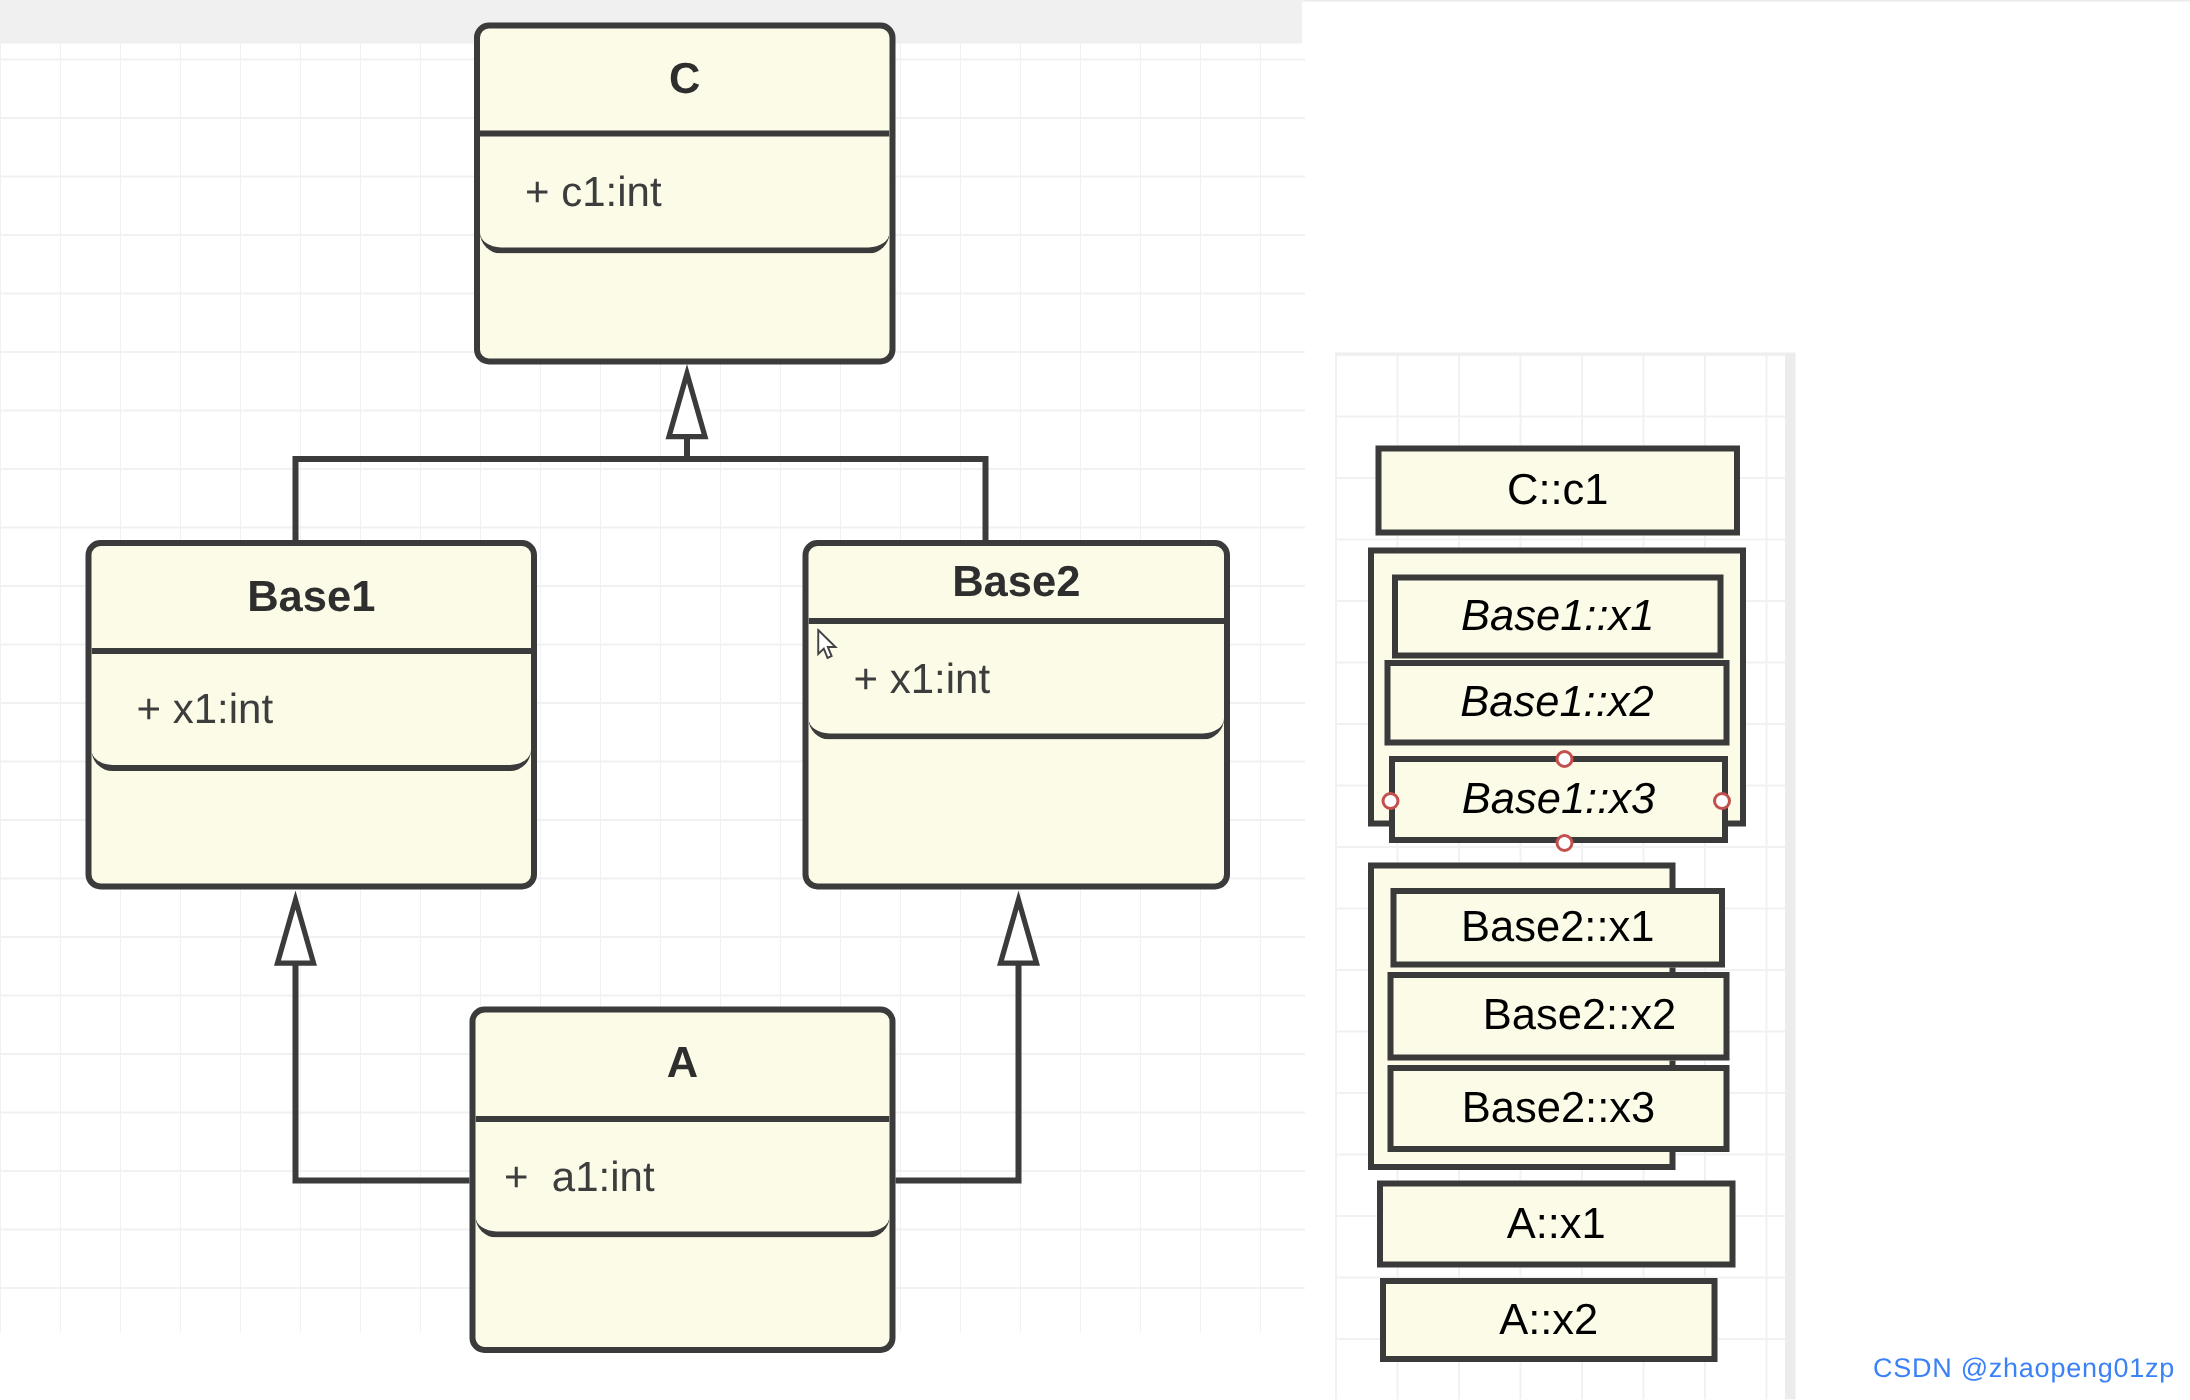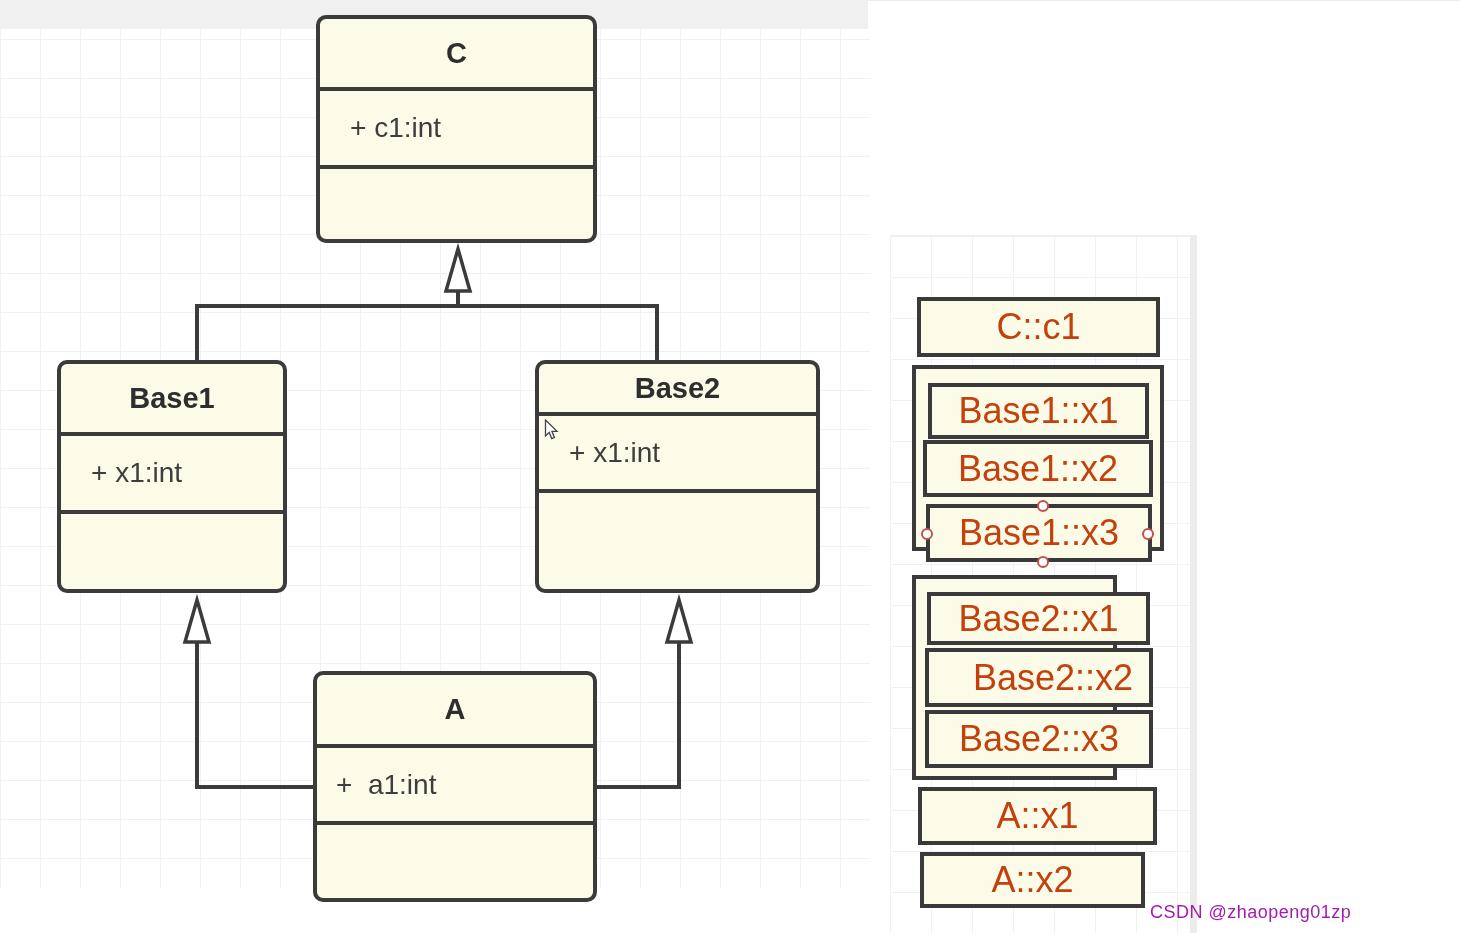--- a/index.html
+++ b/index.html
@@ -21,49 +21,49 @@
       linear-gradient(to right, #f1f1f4 1px, transparent 1px),
       linear-gradient(to bottom, #f1f1f4 1px, transparent 1px);
     background-size:41px 41px; }
   .right-strip { position:absolute; left:1190px; top:235px; width:7px; height:698px; background:#ececec; }
 
   
   .uml-class { position:absolute; background:#fbfbe8; border:4px solid #3b3b3b; border-radius:10px; overflow:hidden; }
   .uml-class .sec-title { display:flex; align-items:center; justify-content:center;
       font-weight:bold; font-size:29px; color:#2e2e2e; border-bottom:4px solid #3b3b3b; }
   .uml-class .sec-attr { display:flex; align-items:center; font-size:28px; color:#3d3d3d;
-      padding-left:30px; border-bottom:4px solid #3b3b3b; white-space:pre; }
+      padding-left:30px; border-bottom:4px solid #3b3b3b; white-space:pre;border-radius:14px; }
   .uml-class .sec-ops { flex:1; }
 
   #cls-c    { left:316px; top:15px;  width:281px; height:228px; }
   #cls-c .sec-title { height:72px; }  #cls-c .sec-attr { height:78px; }
-  #cls-base1{ left:57px;  top:360px; width:230px; height:233px; }
+  #cls-base1{ left:57px;  top:360px; width:301px; height:233px; }
   #cls-base1 .sec-title { height:72px; } #cls-base1 .sec-attr { height:78px; }
   #cls-base2{ left:535px; top:360px; width:285px; height:233px; }
   #cls-base2 .sec-title { height:52px; } #cls-base2 .sec-attr { height:77px; }
   #cls-a    { left:313px; top:671px; width:284px; height:231px; }
   #cls-a .sec-title { height:73px; } #cls-a .sec-attr { height:77px;padding-left:19px; }
 
   svg.connectors { position:absolute; left:0; top:0; width:870px; height:933px; }
   svg.connectors polyline { fill:none; stroke:#3b3b3b; stroke-width:4; }
   svg.connectors line { stroke:#3b3b3b; stroke-width:4; }
   svg.connectors polygon { fill:#ffffff; stroke:#3b3b3b; stroke-width:3.5; stroke-linejoin:miter; }
 
   
   .mem-box, .mem-group { position:absolute; background:#fbfbe8; border:4px solid #3a3a3a; }
-  .mem-box { display:flex; align-items:center; justify-content:center; font-size:36px; color:#c2410c;text-align:center; }
+  .mem-box { display:flex; align-items:center; justify-content:center; font-size:29px; color:#000000;text-align:center; }
   .mem-group .mem-box { position:absolute; }
 
   
   .handle { position:absolute; width:12px; height:12px; border-radius:50%;
       background:#ffffff; border:2px solid #c4504e; }
 
   
-  .watermark { position:absolute; left:1150px; top:902px; width:300px; text-align:left;
-      font-size:18px; color:#a21caf; letter-spacing:0.5px; }
+  .watermark { position:absolute; left:1150px; top:902px; width:300px; text-align:right;
+      font-size:18px; color:#3b82f6; letter-spacing:0.5px; }
   .cursor { position:absolute; left:544px; top:419px; }
 </style>
 </head>
 <body>
 
 <div class="screen">
 
   <div class="topline"></div>
   <div class="graybar"></div>
   <div class="left-grid"></div>
@@ -107,21 +107,21 @@
   <div class="uml-class" id="cls-a">
     <div class="sec-title">A</div>
     <div class="sec-attr">+  a1:int</div>
     <div class="sec-ops"></div>
   </div>
 
   <div class="mem-box" style="left:917px; top:297px; width:243px; height:60px;">
     <span>C::c1</span>
   </div>
 
-  <div class="mem-group" style="left:912px; top:365px; width:252px; height:186px;">
+  <div class="mem-group" style="left:912px; top:365px; width:252px; height:186px;font-style:italic;">
     <div class="mem-box" style="left:12px; top:14px; width:221px; height:56px;">
       <span>Base1::x1</span>
     </div>
     <div class="mem-box" style="left:7px; top:71px; width:230px; height:57px;">
       <span>Base1::x2</span>
     </div>
     <div class="mem-box" style="left:10px; top:135px; width:226px; height:58px;">
       <span>Base1::x3</span>
       <div class="handle" style="left:107px; top:-8px;"></div>
       <div class="handle" style="left:107px; top:48px;"></div>

